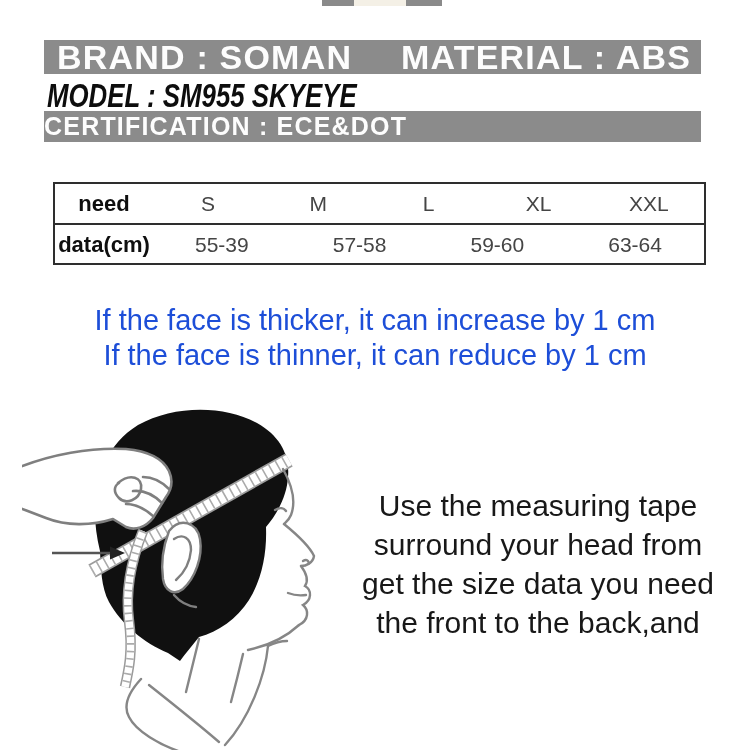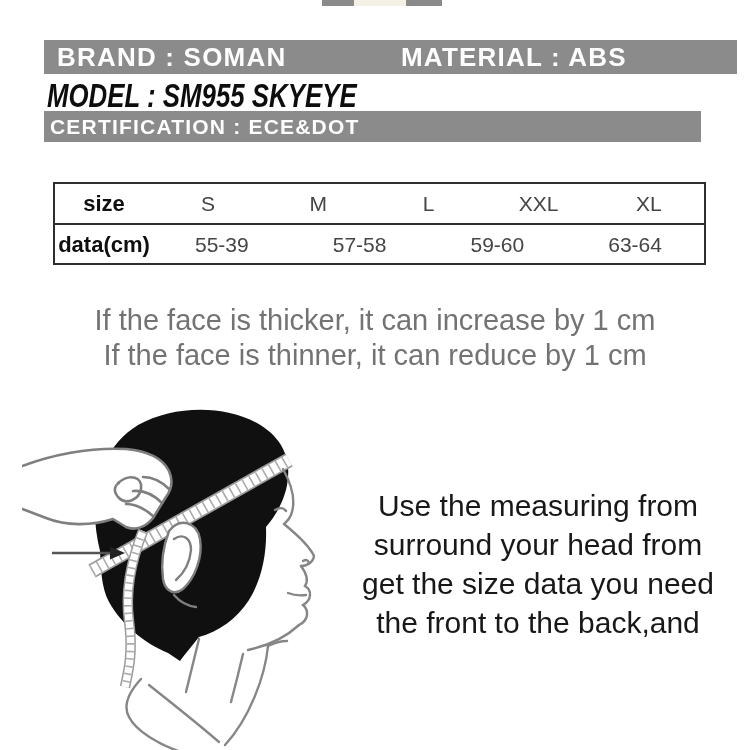--- a/index.html
+++ b/index.html
@@ -9,40 +9,40 @@
   }
   
   .top-frag{position:absolute;top:0;left:322px;height:6px;display:flex;}
   .top-frag .s1{width:32px;background:#8a8a8a;}
   .top-frag .mid{width:52px;background:#f4f0e6;}
   .top-frag .s2{width:36px;background:#8a8a8a;}
 
   
   .bar{position:absolute;left:44px;width:657px;background:#8b8b8b;color:#fdfdfd;
        font-weight:bold;letter-spacing:1.2px;white-space:nowrap;}
-  .bar-brand{top:40px;height:34px;font-size:26px;line-height:34px;padding-left:36px;}
+  .bar-brand{top:40px;height:34px;font-size:34px;line-height:34px;}
   .bar-brand .brand{position:absolute;left:13px;top:0;}
   .bar-brand .material{position:absolute;left:357px;top:0;}
-  .bar-cert{top:111px;height:31px;font-size:21px;line-height:31px;padding-left:6px;box-sizing:border-box;}
+  .bar-cert{top:111px;height:31px;font-size:25px;line-height:31px;box-sizing:border-box;}
 
   .model-row{position:absolute;left:47px;top:79px;height:32px;white-space:nowrap;font-style:italic;}
   .condensed{display:inline-block;font-size:34px;line-height:32px;font-weight:bold;color:#0d0d0d;
              transform:scaleX(0.76);transform-origin:0 0;white-space:nowrap;}
 
   
   .size-table{position:absolute;left:53px;top:182px;width:653px;height:83px;
               border:2px solid #2e2e2e;background:#ffffff;box-sizing:border-box;}
   .t-row{display:flex;align-items:center;}
   .t-head{height:41px;border-bottom:2px solid #2e2e2e;box-sizing:border-box;}
   .t-data{height:39px;}
   .t-cell{flex:1;text-align:center;font-size:21px;color:#454545;}
   .t-cell.rowlabel{flex:0 0 98px;font-weight:bold;color:#0f0f0f;font-size:22px;}
 
   .fit-note{position:absolute;left:0;top:303px;width:750px;text-align:center;
-            font-size:29px;line-height:35px;color:#737373;}
+            font-size:29px;line-height:35px;color:#1d4ed8;}
 
   .instruction{position:absolute;left:330px;top:486px;width:416px;text-align:center;
                font-size:30px;line-height:39px;color:#181818;}
 
   .illus{position:absolute;left:22px;top:403px;width:315px;height:347px;}
 </style>
 </head>
 <body>
 
 <div id="canvas">
@@ -61,26 +61,26 @@
   <div class="model-row">
     <span class="condensed">MODEL : SM955  SKYEYE</span>
   </div>
 
   <div class="bar bar-cert">
     <span>CERTIFICATION : ECE&amp;DOT</span>
   </div>
 
   <div class="size-table">
     <div class="t-row t-head">
-      <span class="t-cell rowlabel">size</span>
+      <span class="t-cell rowlabel">need</span>
       <span class="t-cell">S</span>
       <span class="t-cell">M</span>
       <span class="t-cell">L</span>
+      <span class="t-cell">XL</span>
       <span class="t-cell">XXL</span>
-      <span class="t-cell">XL</span>
     </div>
     <div class="t-row t-data">
       <span class="t-cell rowlabel">data(cm)</span>
       <span class="t-cell">55-39</span>
       <span class="t-cell">57-58</span>
       <span class="t-cell">59-60</span>
       <span class="t-cell">63-64</span>
     </div>
   </div>
 
@@ -141,19 +141,19 @@
       <path d="M 246,243 C 252,240 259,238 265,238"></path>
     </g>
 
     <g>
       <line x1="30" y1="150" x2="88" y2="150" stroke="#555555" stroke-width="2.6"></line>
       <polygon points="88,143.5 103,150 88,156.5" fill="#222222"></polygon>
     </g>
   </svg>
 
   <div class="instruction">
-    <div>Use the measuring from</div>
+    <div>Use the measuring tape</div>
     <div>surround your head from</div>
     <div>get the size data you need</div>
     <div>the front to the back,and</div>
   </div>
 
 </div>
 
 </body></html>

